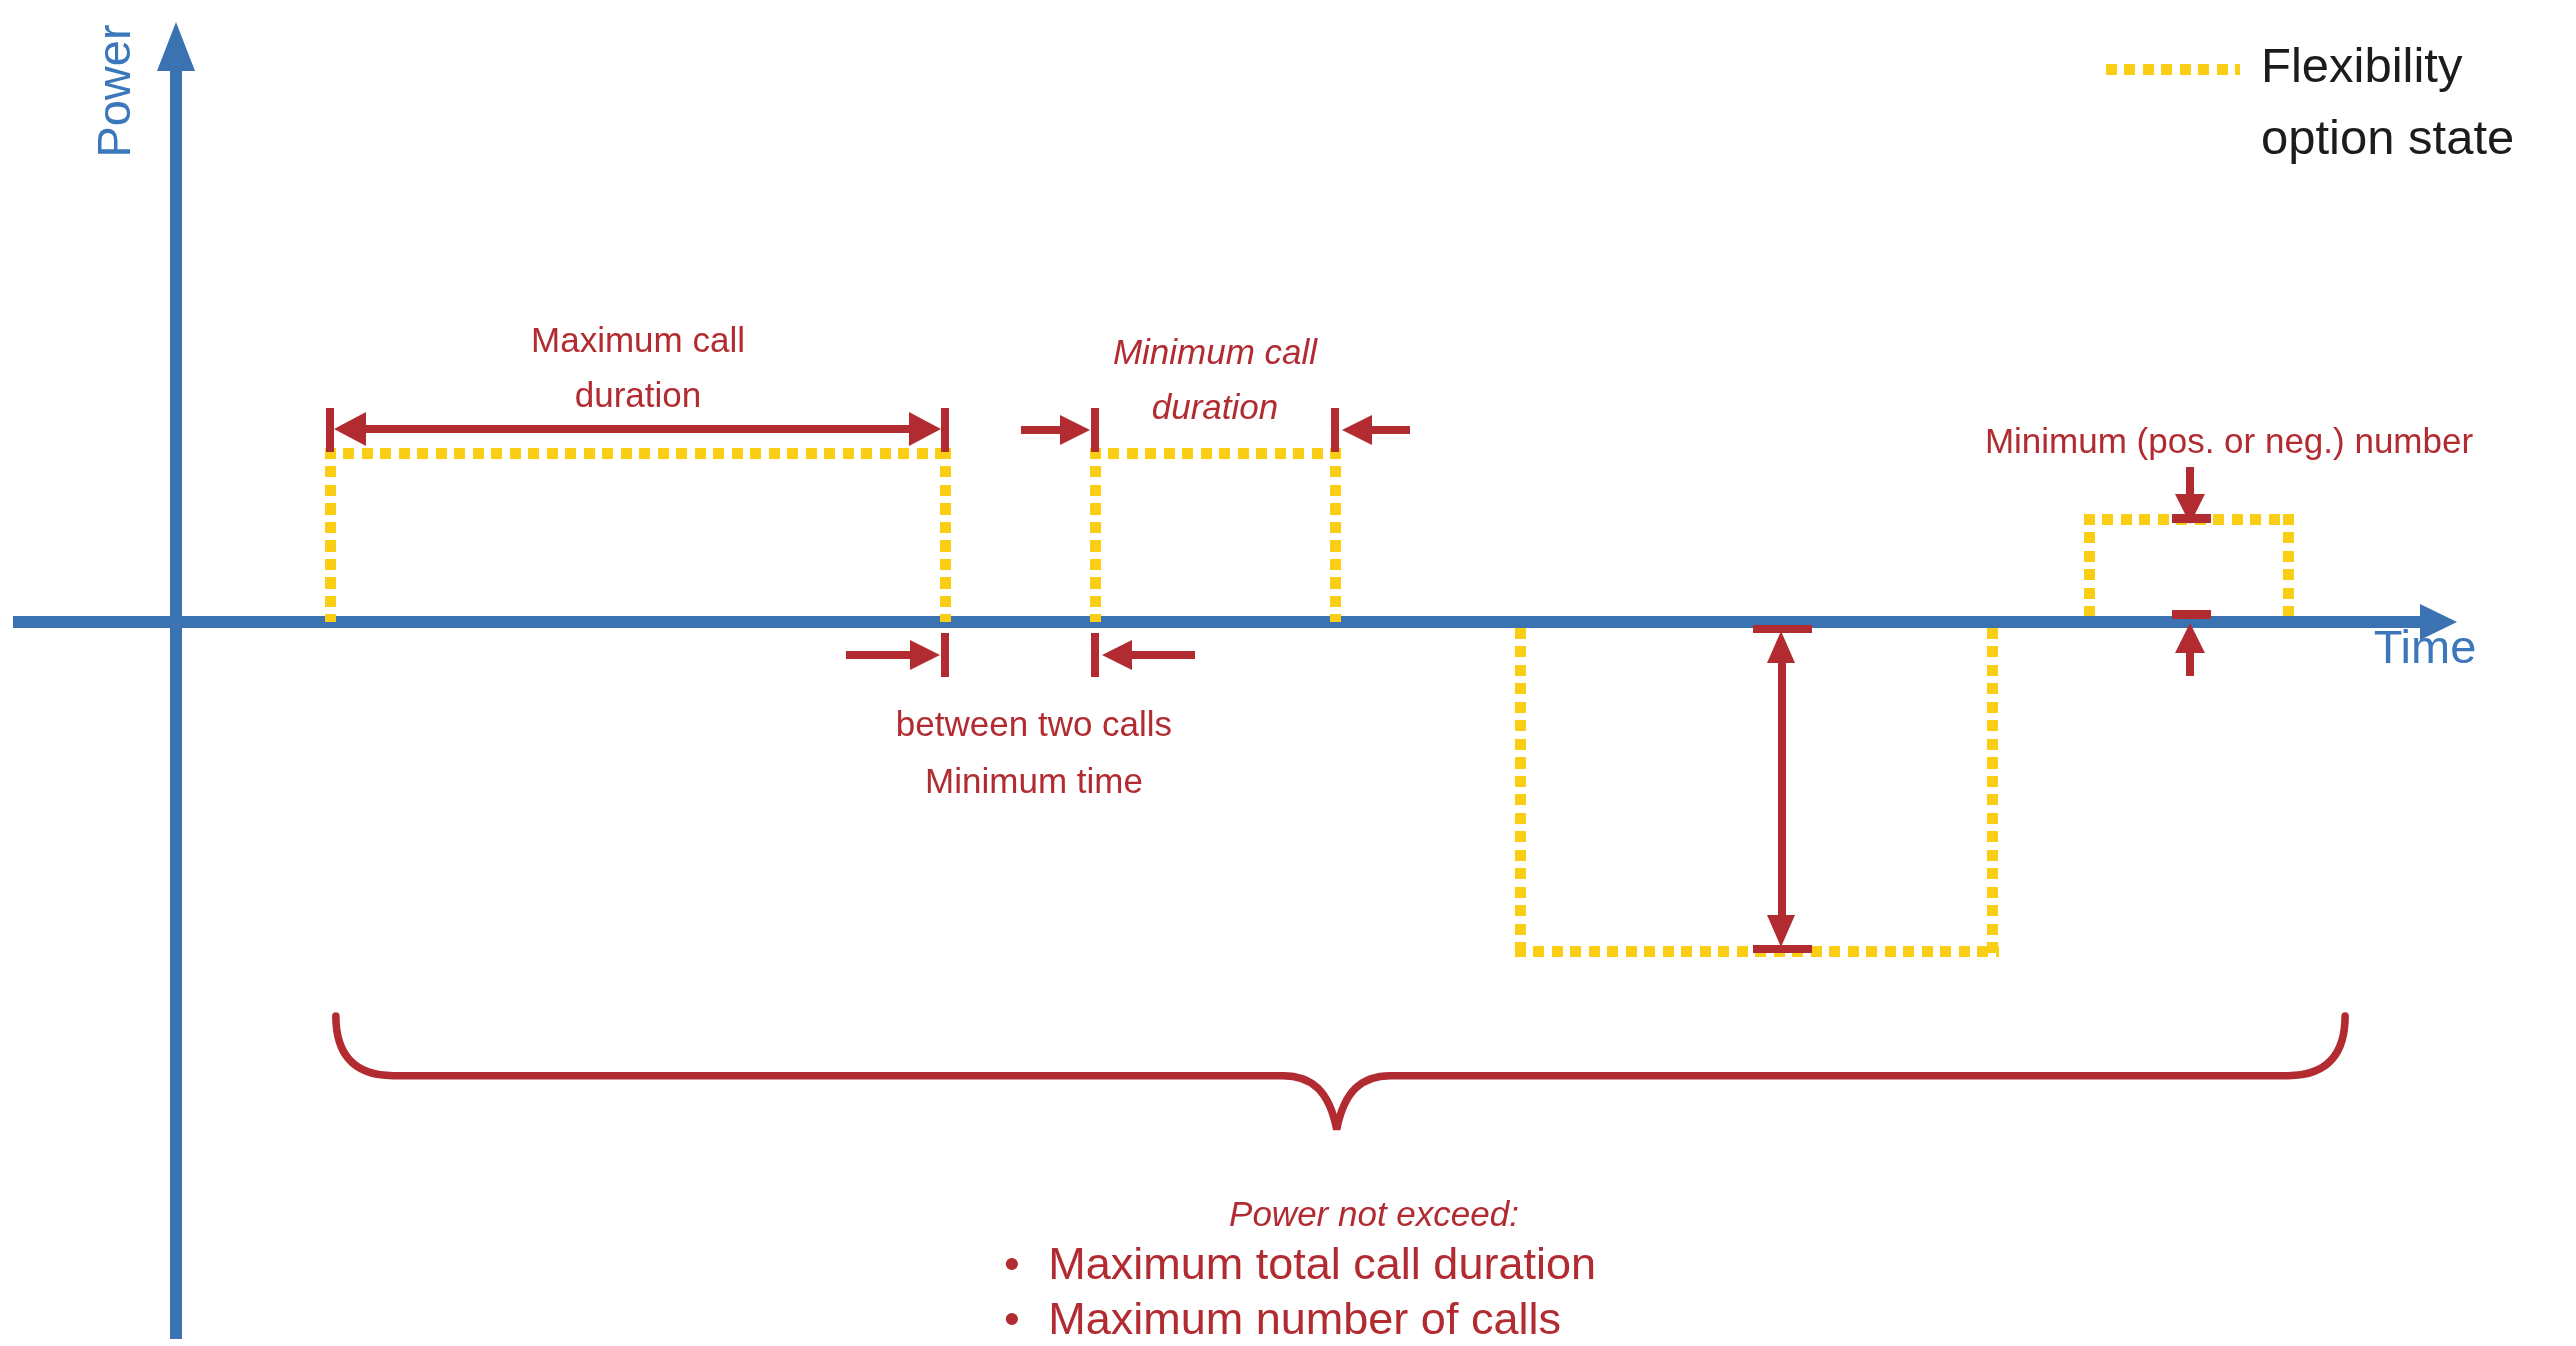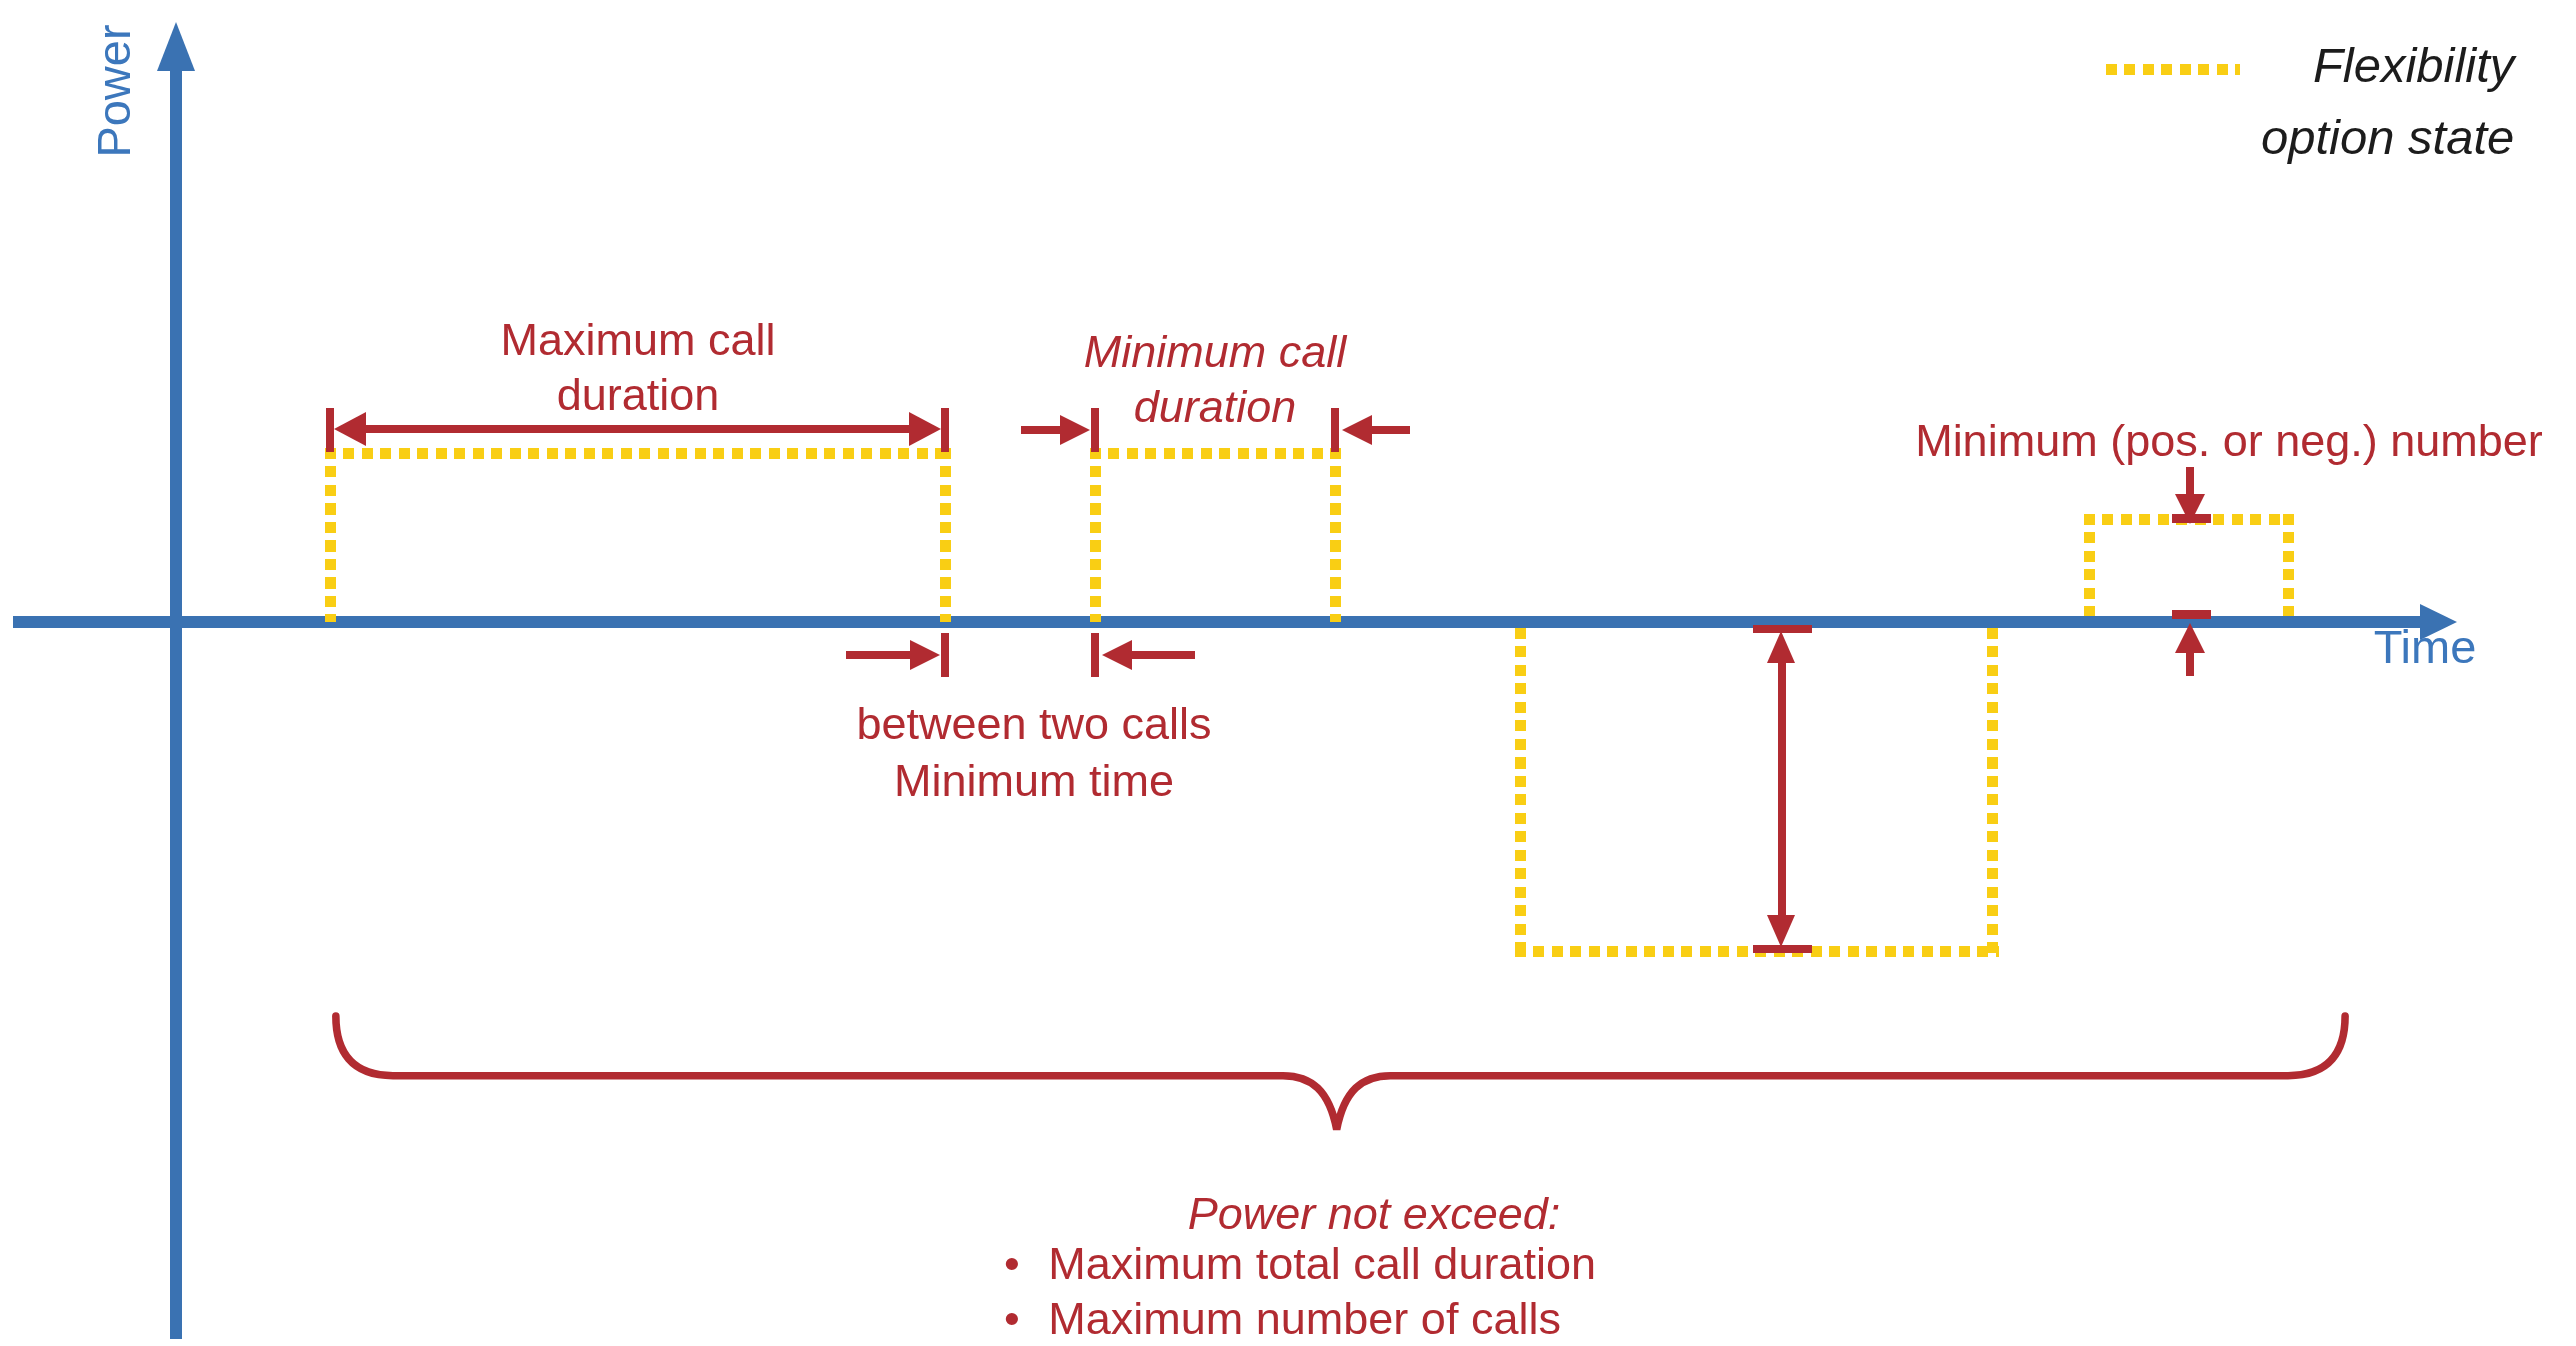--- a/index.html
+++ b/index.html
@@ -16,25 +16,25 @@
   }
   .abs{position:absolute;}
   
   .axis{background:var(--axis-blue);}
   .tri{width:0;height:0;}
   
   .dot-h{height:11px;background:repeating-linear-gradient(90deg,var(--yellow) 0 11px,transparent 11px 18.5px);}
   .dot-v{width:11px;background:repeating-linear-gradient(180deg,var(--yellow) 0 11px,transparent 11px 18.5px);}
   
   .redbar{background:var(--red);}
-  .lbl{color:var(--red);font-size:45px;line-height:55px;text-align:center;white-space:nowrap;}
+  .lbl{color:var(--red);font-size:35px;line-height:55px;text-align:center;white-space:nowrap;}
   .axis-lbl{color:var(--label-blue);font-size:47px;white-space:nowrap;}
   .center{transform:translate(-50%,-50%);}
   .centerx{transform:translateX(-50%);}
-  .legend-text{color:var(--ink);font-size:49px;line-height:72px;font-style:italic;white-space:nowrap;text-align:right;}
+  .legend-text{color:var(--ink);font-size:49px;line-height:72px;white-space:nowrap;}
   .bullet-row{display:flex;align-items:baseline;gap:28.5px;color:var(--red);font-size:45px;line-height:55px;white-space:nowrap;}
 </style>
 </head>
 <body>
 
 <div id="stage">
 
   <div class="abs axis" style="left:170px;top:67px;width:11.8px;height:1272px;"></div>
   <div class="abs tri" style="left:157px;top:22px;border-left:19.3px solid transparent;border-right:19.3px solid transparent;border-bottom:49px solid var(--axis-blue);"></div>
 

